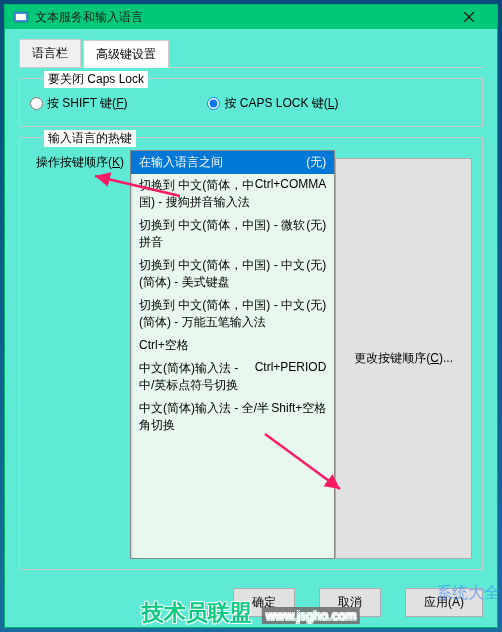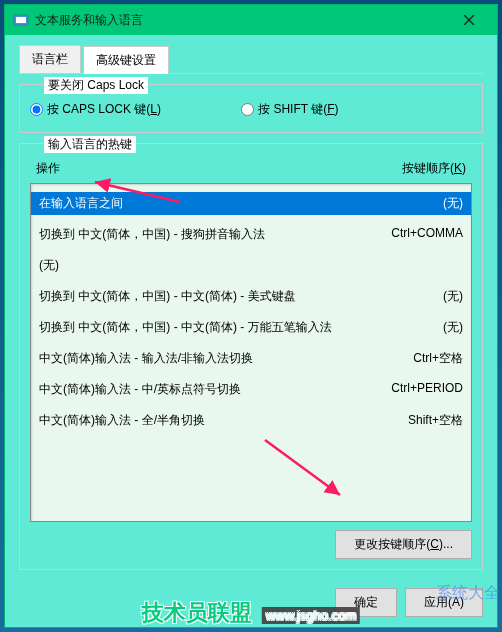--- a/index.html
+++ b/index.html
@@ -14,21 +14,21 @@
     }
     .window {
       position: absolute;
       top: 4px; left: 4px; right: 4px; bottom: 4px;
       background: #fff;
       border: 1px solid #00b56a;
       display: flex;
       flex-direction: column;
     }
     .titlebar {
-      height: 30px;
+      height: 24px;
       background: #00c878;
       display: flex;
       align-items: center;
       padding: 0 8px;
       color: #1a1a1a;
     }
     .titlebar .icon {
       width: 16px; height: 16px;
       margin-right: 6px;
       display: inline-block;
@@ -85,41 +85,40 @@
       gap: 80px;
       padding: 4px 0;
     }
     .radio-opt {
       display: flex;
       align-items: center;
       gap: 4px;
       font-size: 12px;
     }
     .radio-opt input { margin: 0; }
-    .hotkey-group { flex: 1; display: flex; flex-direction: column; }
+    .hotkey-group { flex: 1; display: flex; flex-direction: row; }
     .hotkey-header {
       display: flex;
       justify-content: space-between;
       padding: 4px 6px 6px;
       font-size: 12px;
       text-align: center;
     }
     .hotkey-list {
       flex: 1;
       border: 1px solid #888;
       background: #e8f8ee;
       overflow: auto;
       box-shadow: inset 1px 1px 2px rgba(0,0,0,0.15);
     }
     .hotkey-row {
       display: flex;
       padding: 3px 8px;
       font-size: 12px;
       cursor: pointer;
-      margin-top: 8px;
     }
     .hotkey-row.selected {
       background: #0078d7;
       color: #fff;
     }
     .hotkey-row .action { flex: 1; }
     .hotkey-row .seq { text-align: right; }
     .change-btn-row {
       display: flex;
       justify-content: flex-end;
@@ -129,21 +128,21 @@
       border: 1px solid #adadad;
       background: #e1e1e1;
       padding: 5px 18px;
       font-size: 12px;
       cursor: pointer;
       font-family: inherit;
     }
     .dialog-buttons {
       display: flex;
       justify-content: flex-end;
-      gap: 8px;
+      gap: 24px;
       padding: 8px 0 0;
       border-top: 0;
     }
     .arrow {
       position: absolute;
       pointer-events: none;
     }
     .arrow svg { display: block; }
     .watermark {
       position: absolute;
@@ -152,21 +151,21 @@
       color: #00c878;
       font-weight: bold;
       font-size: 22px;
       text-shadow: 1px 1px 0 #fff, -1px -1px 0 #fff, 1px -1px 0 #fff, -1px 1px 0 #fff;
       opacity: 0.9;
       white-space: nowrap;
     }
     .watermark .url {
       font-size: 13px;
       color: #fff;
-      background: #404040;
+      background: #737373;
       padding: 1px 4px;
       margin-left: 4px;
       font-weight: normal;
     }
     .sidetext {
       position: absolute;
       right: 2px;
       bottom: 28px;
       color: #3b82f6;
       font-size: 16px;
@@ -198,76 +197,77 @@
   <div class="client">
     <div class="tabs">
       <div class="tab">语言栏</div>
       <div class="tab active">高级键设置</div>
     </div>
 
     <div class="groupbox">
       <div class="legend">要关闭 Caps Lock</div>
       <div class="radio-row">
         <label class="radio-opt">
+          <input type="radio" name="caps" style="">
+          <span><span>按 SHIFT 键(</span><span class="underline">F</span><span>)</span></span>
+        </label>
+        <label class="radio-opt">
           <input type="radio" name="caps" checked="" style="">
           <span><span>按 CAPS LOCK 键(</span><span class="underline">L</span><span>)</span></span>
-        </label>
-        <label class="radio-opt">
-          <input type="radio" name="caps" style="">
-          <span><span>按 SHIFT 键(</span><span class="underline">F</span><span>)</span></span>
         </label>
       </div>
     </div>
 
     <div class="groupbox hotkey-group">
       <div class="legend">输入语言的热键</div>
       <div class="hotkey-header">
         <span>操作</span>
         <span><span>按键顺序(</span><span class="underline">K</span><span>)</span></span>
       </div>
       <div class="hotkey-list" id="hotkey-list">
           <div class="hotkey-row selected">
             <span class="action">在输入语言之间</span>
             <span class="seq">(无)</span>
           </div>
           <div class="hotkey-row">
             <span class="action">切换到 中文(简体，中国) - 搜狗拼音输入法</span>
             <span class="seq">Ctrl+COMMA</span>
           </div>
           <div class="hotkey-row">
+            <span class="action">切换到 中文(简体，中国) - 微软拼音</span>
             <span class="seq">(无)</span>
           </div>
           <div class="hotkey-row">
             <span class="action">切换到 中文(简体，中国) - 中文(简体) - 美式键盘</span>
             <span class="seq">(无)</span>
           </div>
           <div class="hotkey-row">
             <span class="action">切换到 中文(简体，中国) - 中文(简体) - 万能五笔输入法</span>
             <span class="seq">(无)</span>
           </div>
           <div class="hotkey-row">
-            <span class="action">中文(简体)输入法 - 输入法/非输入法切换</span>
             <span class="seq">Ctrl+空格</span>
           </div>
           <div class="hotkey-row">
             <span class="action">中文(简体)输入法 - 中/英标点符号切换</span>
             <span class="seq">Ctrl+PERIOD</span>
           </div>
           <div class="hotkey-row">
             <span class="action">中文(简体)输入法 - 全/半角切换</span>
             <span class="seq">Shift+空格</span>
           </div>
         </div>
       <div class="change-btn-row">
         <button class="btn"><span>更改按键顺序(</span><span class="underline">C</span><span>)...</span></button>
       </div>
     </div>
 
     <div class="dialog-buttons">
       <button class="btn">确定</button>
+      <button class="btn">取消</button>
       <button class="btn">应用(A)</button>
     </div>
 
     <div class="arrow" style="top:142px; left:80px;">
       <svg width="100" height="30">
           <defs>
             <marker id="ah1" markerWidth="8" markerHeight="8" refX="6" refY="3" orient="auto">
               <path d="M0,0 L6,3 L0,6 Z" fill="#ff1a66"></path>
             </marker>
           </defs>

